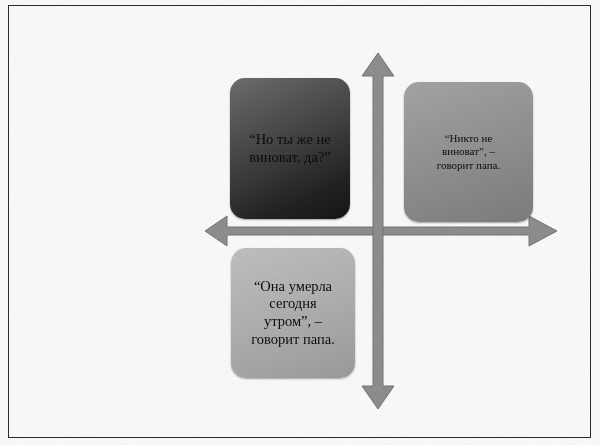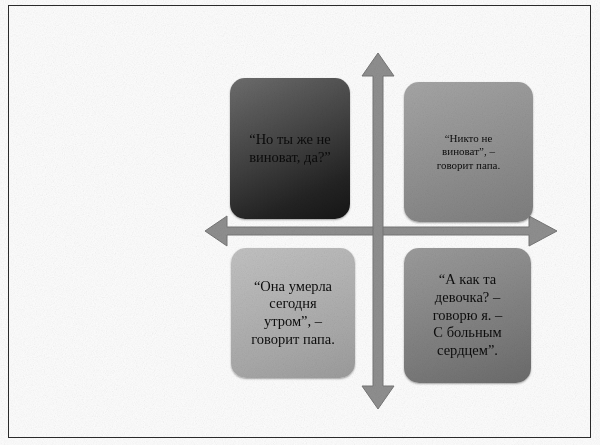--- a/index.html
+++ b/index.html
@@ -143,27 +143,20 @@
 говорит папа.</span>
   </div>
 
   <div class="qbox" id="box-bl">
     <span class="qtext">“Она умерла
 сегодня
 утром”, –
 говорит папа.</span>
   </div>
 
-  <div class="qbox" id="box-br">
-    <span class="qtext">“А как та
-девочка? –
-говорю я. –
-С больным
-сердцем”.</span>
-  </div>
 
   <svg id="grain" xmlns="http://www.w3.org/2000/svg">
     <filter id="noiseFilter">
       <feTurbulence type="fractalNoise" baseFrequency="0.9" numOctaves="3" stitchTiles="stitch"></feTurbulence>
       <feColorMatrix type="saturate" values="0"></feColorMatrix>
       <feComponentTransfer>
         <feFuncA type="linear" slope="0.55"></feFuncA>
       </feComponentTransfer>
     </filter>
     <rect width="600" height="445" filter="url(#noiseFilter)"></rect>

